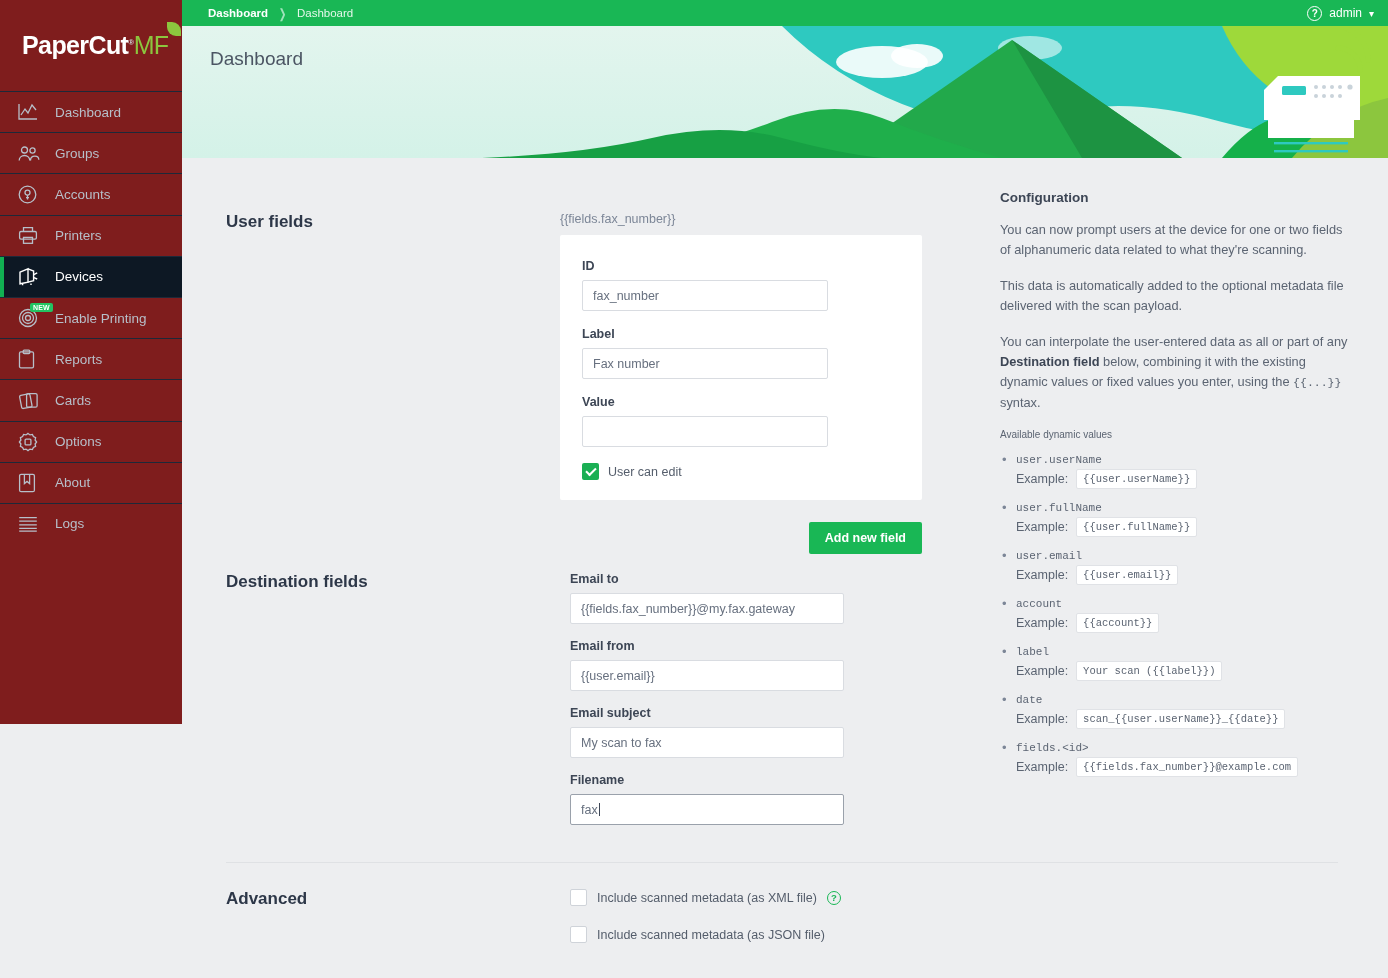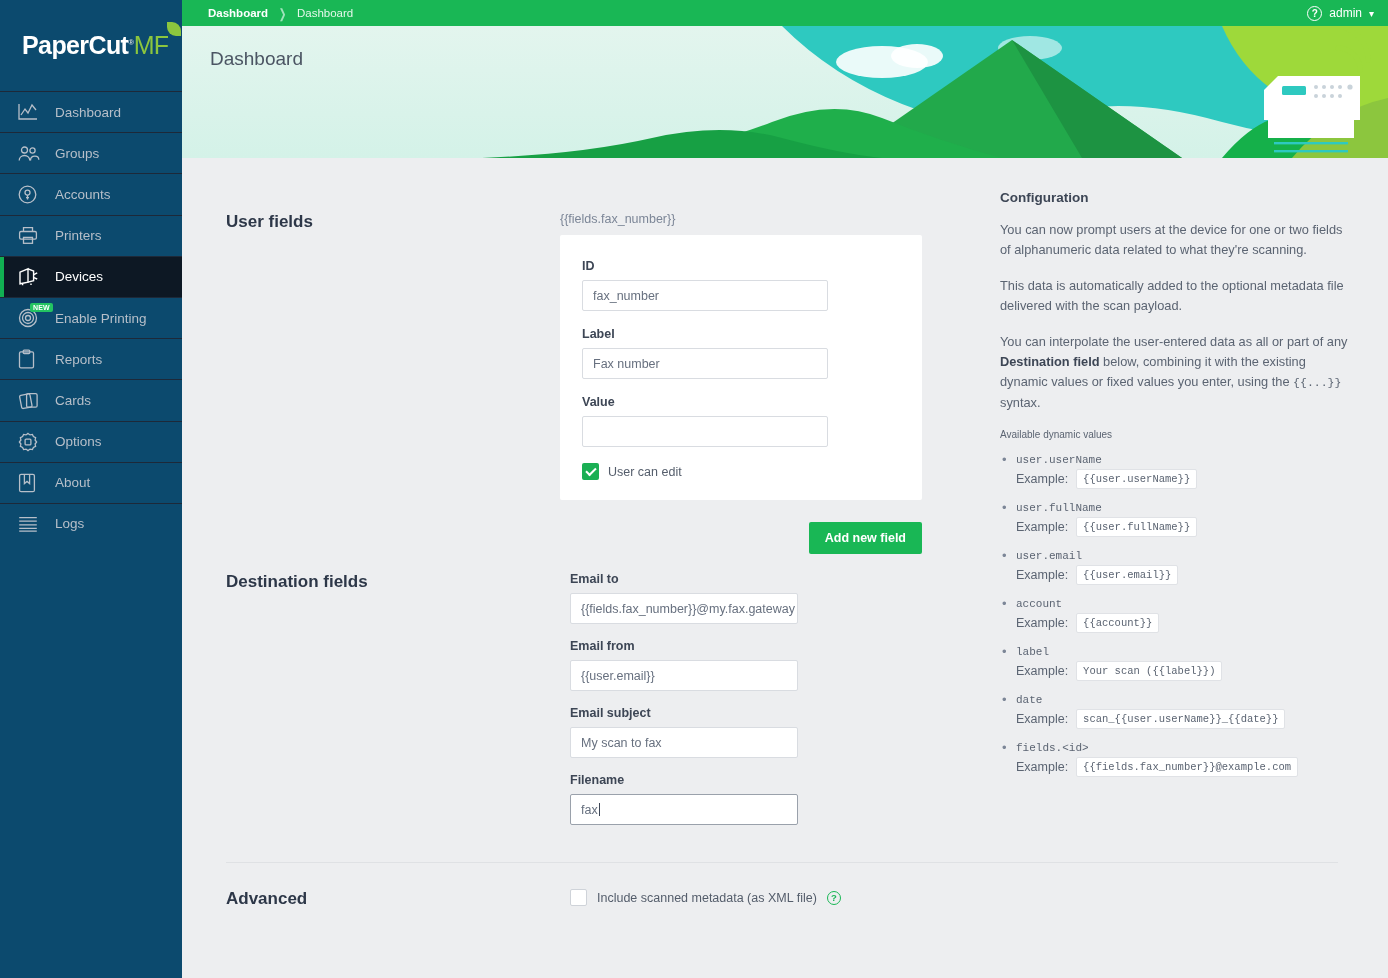--- a/index.html
+++ b/index.html
@@ -7,22 +7,22 @@
     width: 1388px; height: 978px;
     font-family: "Liberation Sans", sans-serif;
     background: #edeef0;
     overflow: hidden;
   }
   .app { display: flex; width: 1388px; height: 978px; }
 
   
   .sidebar {
     width: 182px; flex: 0 0 182px;
-    background: #0c4a6e;
-    height: 978px;
+    background: #7f1d1d;
+    height: 724px;
     position: relative;
   }
   .logo-wrap {
     height: 91px;
     display: flex; align-items: center; padding-left: 22px;
   }
   .logo {
     font-size: 25px; font-weight: bold; letter-spacing: -0.6px;
     color: #ffffff; position: relative; white-space: nowrap;
   }
@@ -147,21 +147,21 @@
   .addbtn-row { display:flex; width: 362px; justify-content:flex-end; margin-top: 22px; }
   .btn-green {
     background:#19b755; color:#ffffff; border:none;
     font-size:12.5px; font-weight:bold; padding: 0 16px; height: 32px;
     border-radius:2px; cursor:pointer;
     font-family:"Liberation Sans", sans-serif;
   }
 
   .dest-row { padding-top: 18px; }
   .dest-fields { margin-left: 10px; }
-  .dest-fields .inp { width: 228px; }
+  .dest-fields .inp { width: 274px; }
   .dest-fields .fgroup { margin-bottom: 15px; }
   .inp.focused { border-color:#9aa1ab; }
   .caret-bar {
     display:inline-block; width:1px; height:13px; background:#3d4655;
     margin-left: 1px; vertical-align: middle;
   }
 
   .divider { height:1px; background:#dfe1e4; margin: 22px 34px 0 28px; }
 
   .adv-row { padding-top: 26px; }
@@ -446,20 +446,24 @@
       <div class="divider"></div>
 
       <div class="section adv-row">
         <div class="sec-title">Advanced</div>
         <div class="sec-body adv-list">
           <div class="adv-item">
             <span class="chk off"></span>
             <span class="chk-label">Include scanned metadata (as XML file)</span>
             <span class="help-circle-green">?</span>
           </div>
+          <div class="adv-item">
+            <span class="chk off"></span>
+            <span class="chk-label">Include scanned metadata (as JSON file)</span>
+          </div>
         </div>
       </div>
 
     </div>
 
     <div class="configpanel">
       <div class="cfg-h">Configuration</div>
       <div class="cfg-p">You can now prompt users at the device for one or two fields of alphanumeric data related to what they're scanning.</div>
       <div class="cfg-p">This data is automatically added to the optional metadata file delivered with the scan payload.</div>
       <div class="cfg-p"><span>You can interpolate the user-entered data as all or part of any </span><b>Destination field</b><span> below, combining it with the existing dynamic values or fixed values you enter, using the </span><span class="mono">{{...}}</span><span> syntax.</span></div>

